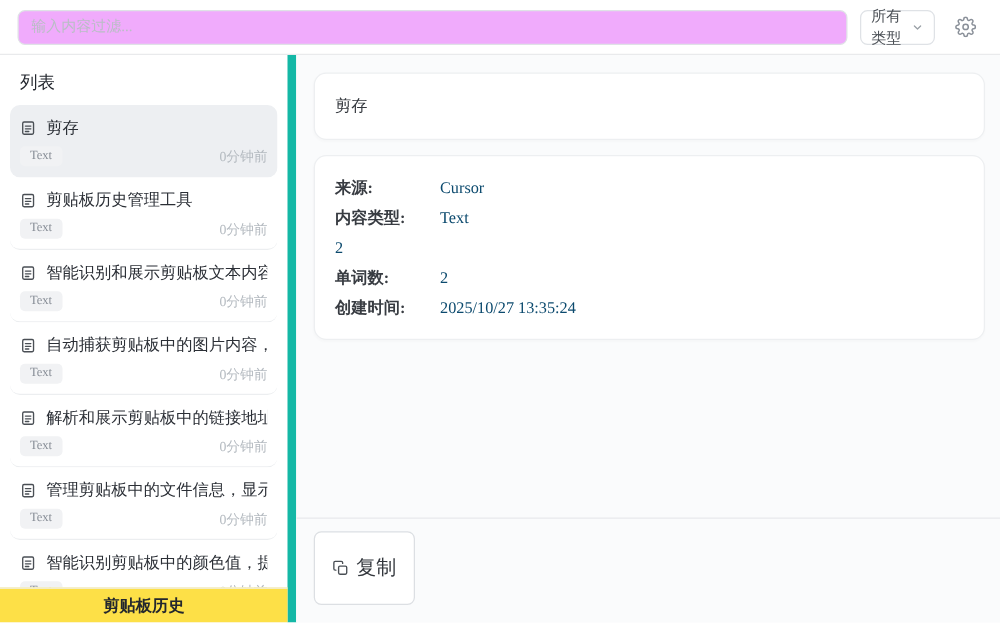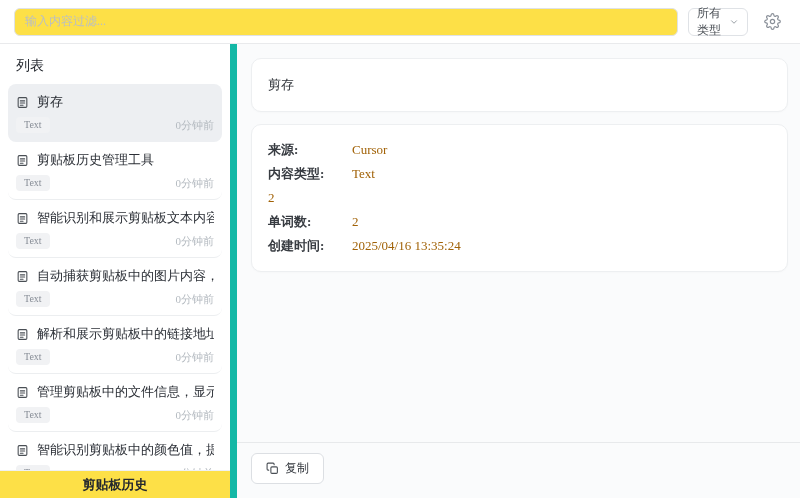--- a/index.html
+++ b/index.html
@@ -9,21 +9,21 @@
     background: #fff; color: #2b2f36;
   }
   
   .topbar {
     height: 44px; display: flex; align-items: center; gap: 10px;
     padding: 0 14px; background: #fff; border-bottom: 1px solid #e9eaec;
   }
   .search-input {
     flex: 1; height: 28px; border: 1px solid #dfe2e6; border-radius: 6px;
     padding: 0 10px; font-size: 12px; font-family: inherit; color: #33373d;
-    background: #fde047; outline: none;
+    background: #f0abfc; outline: none;
   }
   .search-input::placeholder { color: #b9bec5; }
   .type-filter {
     width: 60px; height: 28px; border: 1px solid #dfe2e6; border-radius: 6px;
     background: #fff; display: flex; align-items: center; justify-content: space-between;
     padding: 0 8px; font-size: 12px; color: #4a4f55; cursor: pointer; flex-shrink: 0;
   }
   .gear-btn {
     width: 28px; height: 28px; border: none; background: transparent;
     display: flex; align-items: center; justify-content: center; cursor: pointer; flex-shrink: 0;
@@ -59,29 +59,29 @@
   .detail { flex: 1; background: #fafbfc; display: flex; flex-direction: column; overflow: hidden; }
   .detail-body { flex: 1; padding: 14px 12px 0 14px; overflow: hidden; }
   .card {
     background: #fff; border: 1px solid #edeff1; border-radius: 10px;
     box-shadow: 0 1px 2px rgba(0,0,0,0.02);
   }
   .content-card { padding: 17px 16px; font-size: 13px; color: #33373d; margin-bottom: 12px; min-height: 50px; }
   .meta-card { padding: 13px 16px; }
   .meta-row { display: flex; line-height: 24px; font-size: 13px; gap: 16px; }
   .meta-label { width: 68px; flex-shrink: 0; font-weight: bold; color: #383c42; }
-  .meta-value { color: #a16207; }
+  .meta-value { color: #0c4a6e; }
   .action-bar {
     border-top: 1px solid #e7e9eb; padding: 10px 14px 14px;
     display: flex; gap: 12px; background: #fafbfc; flex-shrink: 0;
   }
   .action-btn {
     display: flex; align-items: center; gap: 6px; background: #fff;
-    border: 1px solid #dcdfe3; border-radius: 6px; padding: 6px 14px;
-    font-size: 12px; color: #33373d; font-family: inherit; cursor: pointer;
+    border: 1px solid #dcdfe3; border-radius: 6px; padding: 18px 14px;
+    font-size: 16px; color: #33373d; font-family: inherit; cursor: pointer;
   }
 </style>
 </head>
 <body>
 
 <div class="topbar">
   <input class="search-input" type="text" placeholder="输入内容过滤..." style="">
   <div class="type-filter">
     <span>所有类型</span>
     <span style="display:flex">
@@ -251,21 +251,21 @@
         </div>
         <div class="meta-row">
           <span class="meta-value">2</span>
         </div>
         <div class="meta-row">
           <span class="meta-label">单词数:</span>
           <span class="meta-value">2</span>
         </div>
         <div class="meta-row">
           <span class="meta-label">创建时间:</span>
-          <span class="meta-value">2025/04/16 13:35:24</span>
+          <span class="meta-value">2025/10/27 13:35:24</span>
         </div>
       </div>
     </div>
     <div class="action-bar">
       <button class="action-btn">
         <span style="display:flex">
           <svg width="13" height="13" viewBox="0 0 24 24" fill="none" stroke="#4a4f55" stroke-width="2" stroke-linecap="round" stroke-linejoin="round">
               <rect x="9" y="9" width="12" height="12" rx="2"></rect>
               <path d="M5 15H4a2 2 0 0 1-2-2V4a2 2 0 0 1 2-2h9a2 2 0 0 1 2 2v1"></path>
             </svg>

